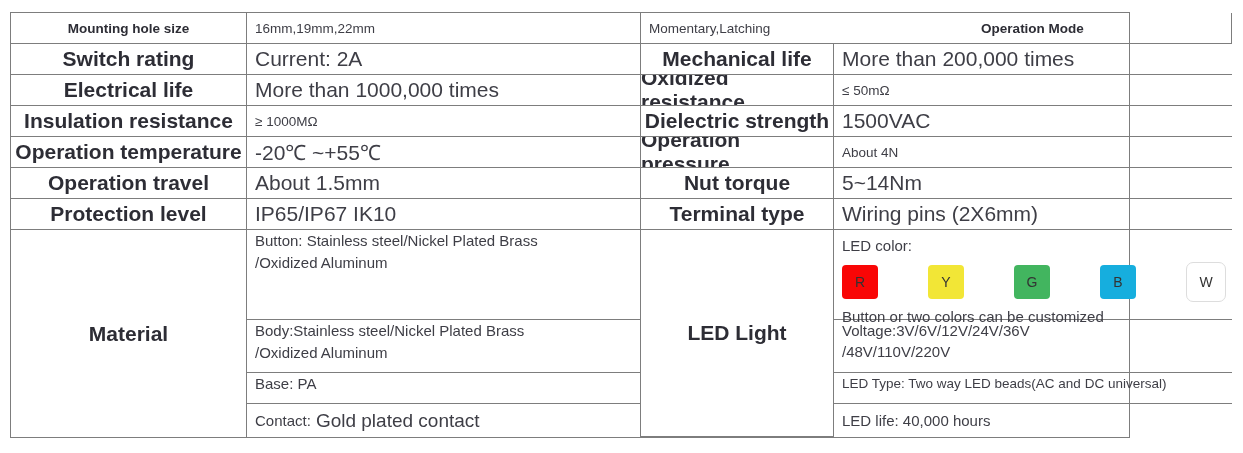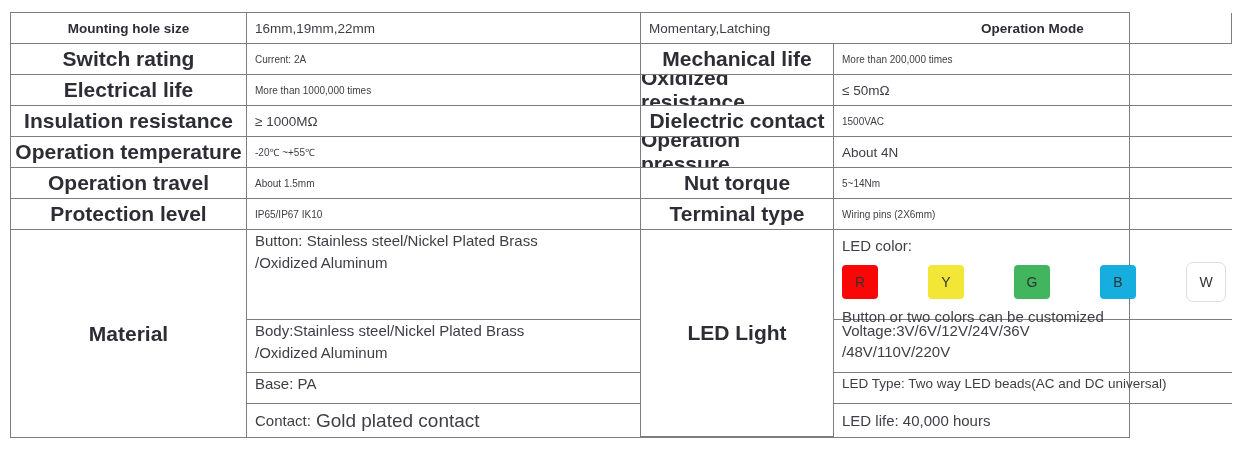--- a/index.html
+++ b/index.html
@@ -22,21 +22,21 @@
   .c{
     border-right:1px solid var(--border);
     border-bottom:1px solid var(--border);
     display:flex;align-items:center;
     overflow:hidden;
   }
   .c.col4{border-right:none;}
   .c.lastrow{border-bottom:none;}
   .lab{justify-content:center;font-weight:bold;color:var(--label_text);font-size:21px;}
   .lab.sm{font-size:13.5px;}
-  .val{padding-left:8px;font-size:10px;}
+  .val{padding-left:8px;font-size:21px;}
   .val.sm{font-size:13.5px;}
   .tallcell{flex-direction:column;justify-content:center;align-items:center;padding:0;}
   .subcol{flex-direction:column;align-items:stretch;padding:0;}
   .subrow{
     border-bottom:1px solid var(--border);
     display:flex;flex-direction:column;justify-content:flex-start;
     padding-left:8px;font-size:15px;line-height:22px;
   }
   .subrow:last-child{border-bottom:none;}
   .sr-1{height:90px;}
@@ -73,21 +73,21 @@
   <div class="c lab">Mechanical life</div>
   <div class="c val col4">More than 200,000 times</div>
 
   <div class="c lab">Electrical life</div>
   <div class="c val">More than 1000,000 times</div>
   <div class="c lab">Oxidized resistance</div>
   <div class="c val sm col4">≤ 50mΩ</div>
 
   <div class="c lab">Insulation resistance</div>
   <div class="c val sm">≥ 1000MΩ</div>
-  <div class="c lab">Dielectric contact</div>
+  <div class="c lab">Dielectric strength</div>
   <div class="c val col4">1500VAC</div>
 
   <div class="c lab">Operation temperature</div>
   <div class="c val">-20℃ ~+55℃</div>
   <div class="c lab">Operation pressure</div>
   <div class="c val sm col4">About 4N</div>
 
   <div class="c lab">Operation travel</div>
   <div class="c val">About 1.5mm</div>
   <div class="c lab">Nut torque</div>

